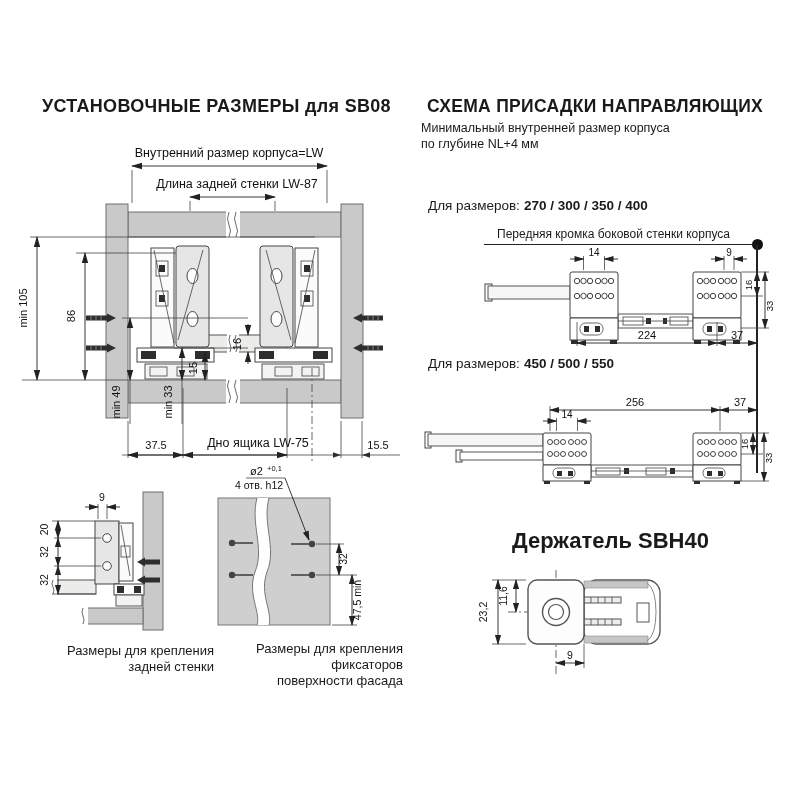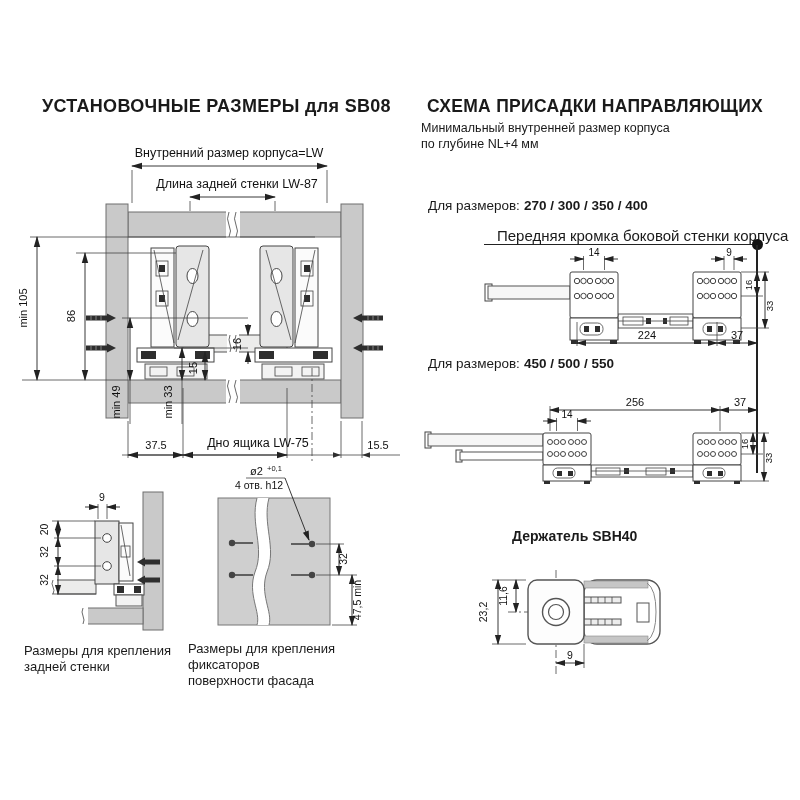--- a/index.html
+++ b/index.html
@@ -3,23 +3,23 @@
 <meta charset="utf-8">
 <style>
   html,body{margin:0;padding:0;background:#fff}
   body{width:800px;height:800px;position:relative;overflow:hidden;
        font-family:"Liberation Sans",sans-serif;color:#1a1a1a}
   .abs{position:absolute}
   .t-main{font-size:18px;font-weight:bold;letter-spacing:.3px;white-space:nowrap}
   .t-note{font-size:12.5px;line-height:15.5px;white-space:nowrap}
   .t-sizes{font-size:13.5px;white-space:nowrap}
   .t-sizes b{margin-left:4px}
-  .t-edge{font-size:15px;white-space:nowrap}
-  .t-holder{font-size:14px;font-weight:bold;white-space:nowrap}
-  .caption{font-size:13px;line-height:16px;text-align:left}
+  .t-edge{font-size:12px;white-space:nowrap}
+  .t-holder{font-size:22px;font-weight:bold;white-space:nowrap}
+  .caption{font-size:13px;line-height:16px;text-align:right}
   .hline{height:0;border-top:1.5px solid #222}
   .vline{width:2px;background:#222}
   .dot{width:11px;height:11px;border-radius:50%;background:#111}
   svg{position:absolute;overflow:visible}
   svg text{font-family:"Liberation Sans",sans-serif;fill:#111}
   .pnl{fill:#c9c9c9;stroke:#6e6e6e;stroke-width:1}
   .prt{fill:#fff;stroke:#444;stroke-width:1}
   .prt2{fill:#e6e6e6;stroke:#444;stroke-width:1}
   .prt3{fill:#f3f3f3;stroke:#555;stroke-width:1}
   .ltg{fill:#ececeb;stroke:#555;stroke-width:1}

